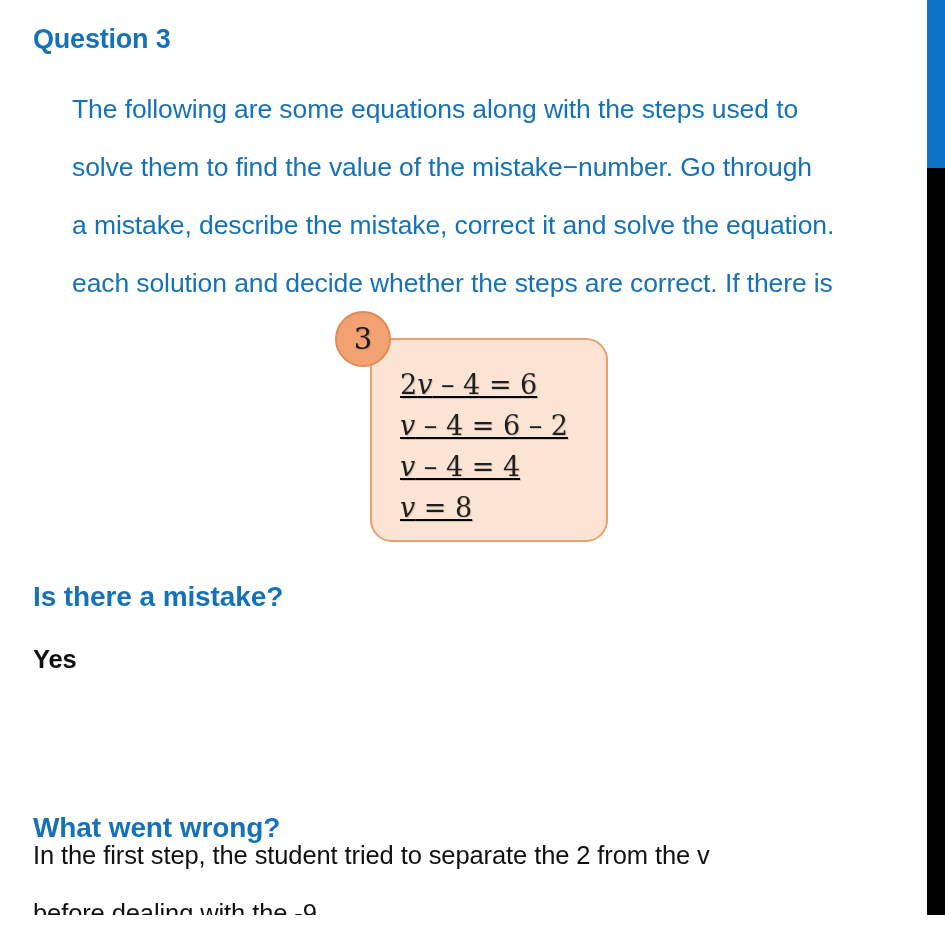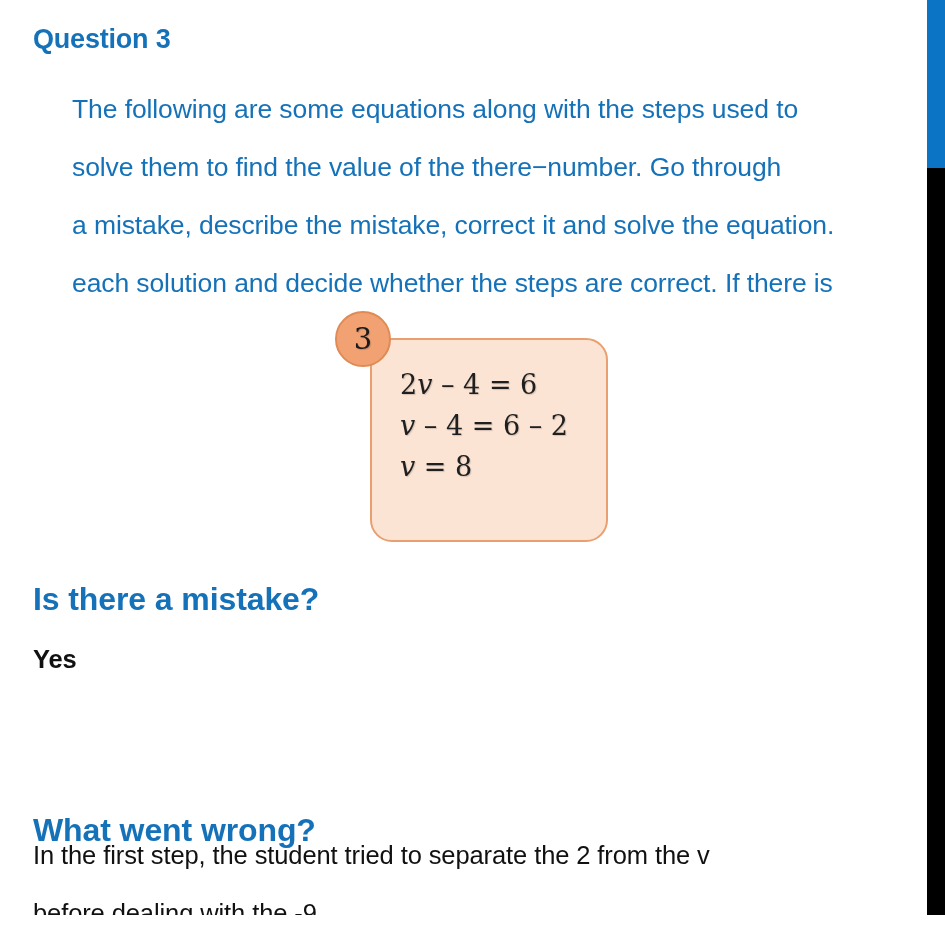--- a/index.html
+++ b/index.html
@@ -112,38 +112,39 @@
     font-family: "DejaVu Serif", serif;
     font-size: 29px;
     color: #1a1a1a;
     text-shadow: 1px 1px 1px rgba(0,0,0,0.18);
   }
   .eq-lines {
     position: absolute;
     left: 65px;
     top: 53px;
     z-index: 2;
+    text-decoration: underline;
   }
   .eq-line {
     font-family: "DejaVu Serif", serif;
     font-size: 27px;
     line-height: 41px;
     color: #1f1f1f;
     white-space: nowrap;
     text-shadow: 1px 1px 1px rgba(0,0,0,0.16);
   }
   .eq-line i {
     font-style: italic;
   }
 
   
   .sec-head {
     position: absolute;
     left: 33px;
-    font-size: 32px;
+    font-size: 28px;
     font-weight: bold;
     color: #1572B8;
     white-space: nowrap;
     letter-spacing: -0.1px;
   }
   .sec-body {
     position: absolute;
     left: 33px;
     font-size: 25.5px;
     color: #111111;
@@ -165,31 +166,32 @@
 
 <div id="page">
 
   <div class="edge-strip-blue"></div>
   <div class="edge-strip-black"></div>
 
   <div class="q-heading">Question 3</div>
 
   <div class="intro-block">
     <div class="intro-line">The following are some equations along with the steps used to</div>
-    <div class="intro-line">solve them to find the value of the there−number. Go through</div>
+    <div class="intro-line">solve them to find the value of the mistake−number. Go through</div>
     <div class="intro-line">a mistake, describe the mistake, correct it and solve the equation.</div>
     <div class="intro-line">each solution and decide whether the steps are correct. If there is</div>
   </div>
 
   <div class="eq-wrap">
     <div class="eq-card"></div>
     <div class="eq-badge">3</div>
     <div class="eq-lines">
       <div class="eq-line"><span>2</span><i>v</i><span> – 4 = 6</span></div>
       <div class="eq-line"><span></span><i>v</i><span> – 4 = 6 – 2</span></div>
+      <div class="eq-line"><span></span><i>v</i><span> – 4 = 4</span></div>
       <div class="eq-line"><span></span><i>v</i><span> = 8</span></div>
     </div>
   </div>
 
   <div class="sec-head" id="mistake-head">Is there a mistake?</div>
   <div class="sec-body bold" id="mistake-answer">Yes</div>
 
   <div class="sec-head" id="wrong-head">What went wrong?</div>
   <div class="sec-body" id="wrong-line-1">In the first step, the student tried to separate the 2 from the v</div>
   <div class="sec-body" id="wrong-line-2">before dealing with the -9.</div>

